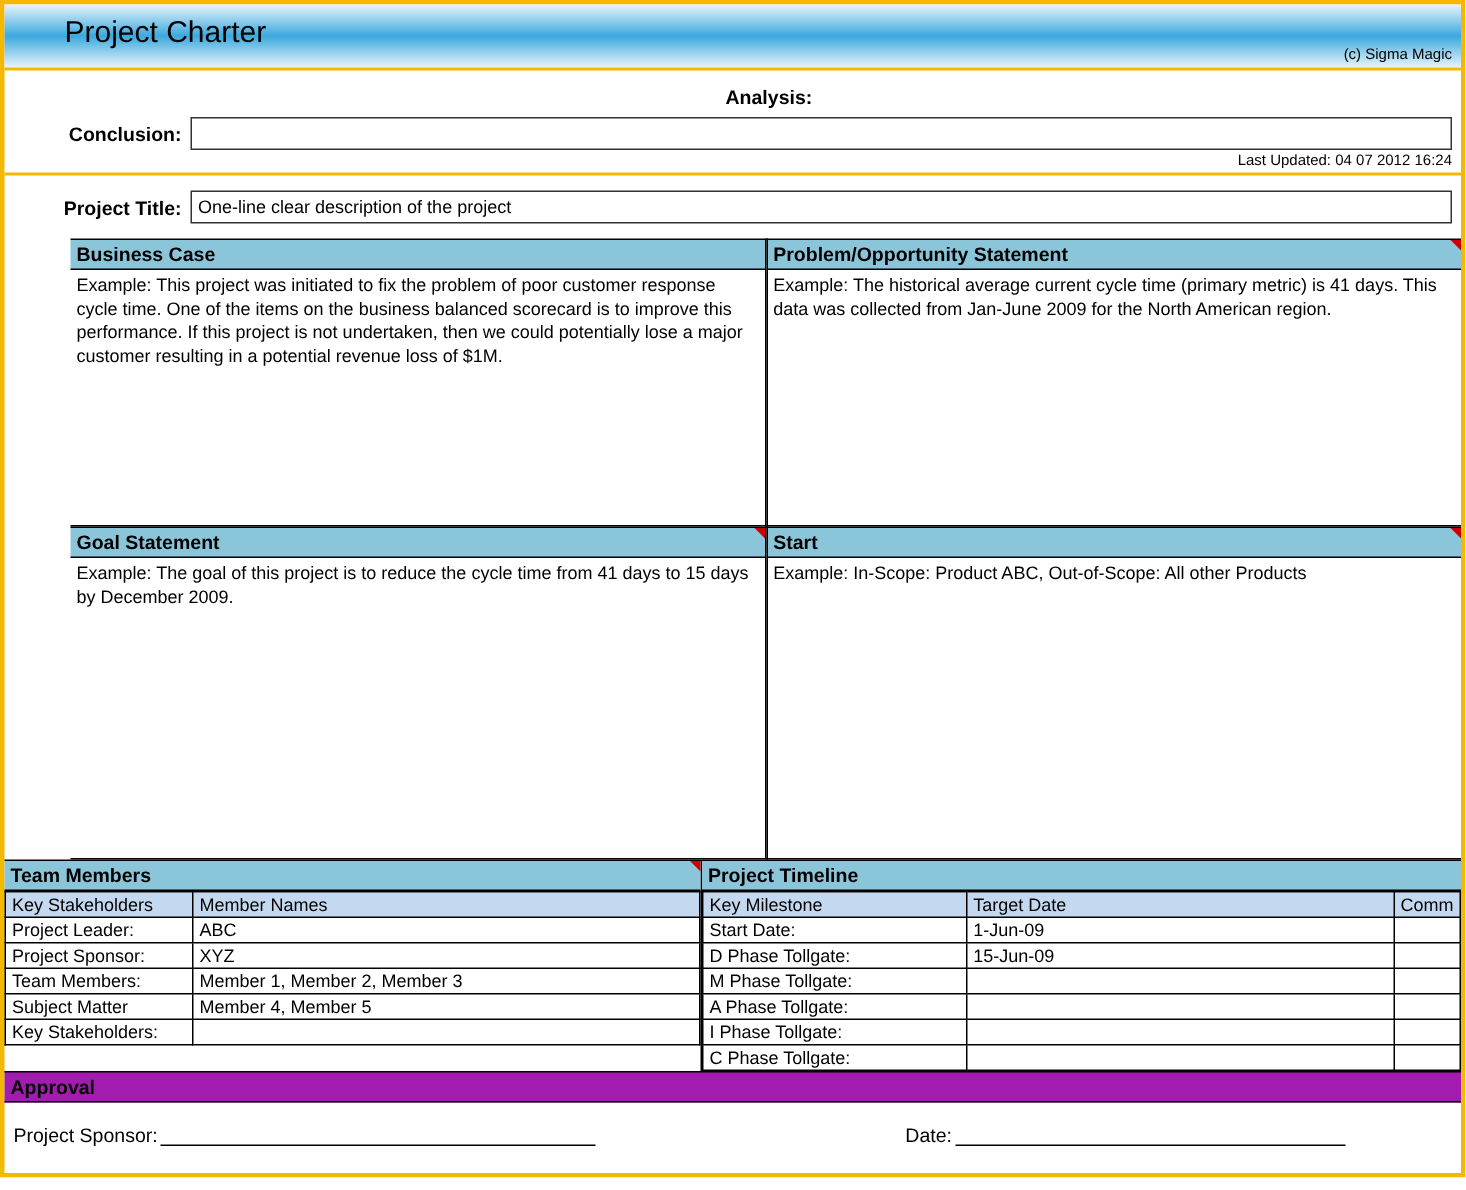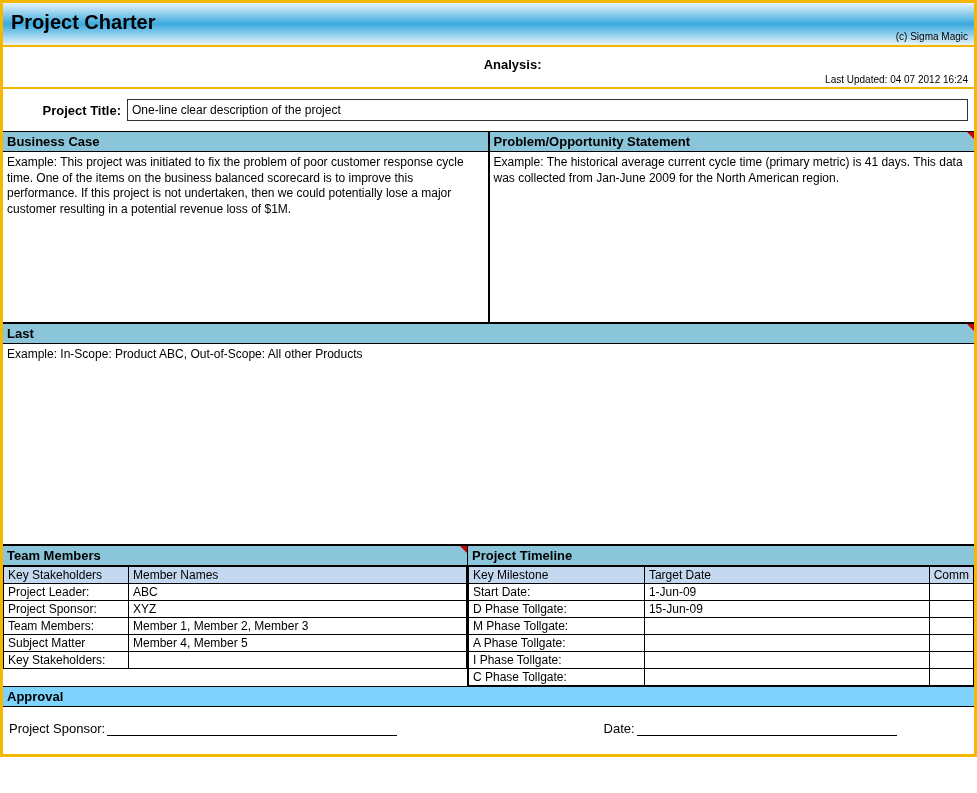--- a/index.html
+++ b/index.html
@@ -11,22 +11,23 @@
     }
     .header {
       background: linear-gradient(to bottom, #e8f4fb 0%, #3ba9de 50%, #e8f4fb 100%);
       border-bottom: 2px solid #f5b800;
       padding: 8px 10px 4px 8px;
       position: relative;
       height: 44px;
     }
     .header-title {
       font-size: 20px;
-      font-weight: bold;
+      font-weight: normal;
       color: #000;
+      margin-left: 32px;
     }
     .header-right {
       position: absolute;
       right: 6px;
       bottom: 3px;
       font-size: 10px;
       color: #000;
     }
     .analysis-row, .conclusion-row, .project-title-row {
       display: flex;
@@ -63,21 +64,21 @@
       background: #f5b800;
     }
     .two-col {
       display: flex;
       width: 100%;
     }
     .two-col > div {
       flex: 1;
       border: 1px solid #000;
     }
-    .two-col > div:first-child { border-left: none; }
+    .two-col > div:first-child { border-left: none; margin-left: 44px; }
     .two-col > div:last-child { border-right: none; }
     .section-header {
       background: #8bc5d9;
       font-weight: bold;
       font-size: 13px;
       padding: 2px 4px;
       border-bottom: 1px solid #000;
       position: relative;
     }
     .section-body {
@@ -109,21 +110,21 @@
       font-weight: normal;
     }
     .sub-header {
       background: #c4d9f0;
     }
     .members-col1 { width: 125px; }
     .timeline-col1 { width: 176px; }
     .timeline-col2 { width: 285px; }
     .timeline-col3 { width: auto; margin-left: 38px; }
     .approval-header {
-      background: #7dd3fc;
+      background: #a21caf;
       font-weight: bold;
       font-size: 13px;
       padding: 2px 4px;
       border-top: 1px solid #000;
       border-bottom: 1px solid #000;
     }
     .approval-row {
       display: flex;
       padding: 14px 6px 18px 6px;
     }
@@ -142,20 +143,24 @@
 <div class="charter">
 
   <div class="header">
     <div class="header-title">Project Charter</div>
     <div class="header-right">(c) Sigma Magic</div>
   </div>
 
   <div class="analysis-row">
     <div class="label-col">Analysis:</div>
   </div>
+  <div class="conclusion-row">
+    <div class="label-col">Conclusion:</div>
+    <div class="input-col"></div>
+  </div>
   <div class="last-updated">Last Updated: 04 07 2012 16:24</div>
 
   <div class="divider-yellow"></div>
 
   <div class="project-title-row" style="padding-top:10px;padding-bottom:10px;">
     <div class="label-col">Project Title:</div>
     <div class="input-col">One-line clear description of the project</div>
   </div>
 
   <div class="two-col">
@@ -168,21 +173,28 @@
         <span>Problem/Opportunity Statement</span>
         <span class="red-tri"></span>
       </div>
       <div class="section-body">Example: The historical average current cycle time (primary metric) is 41 days. This data was collected from Jan-June 2009 for the North American region.</div>
     </div>
   </div>
 
   <div class="two-col">
     <div>
       <div class="section-header">
-        <span>Last</span>
+        <span>Goal Statement</span>
+        <span class="red-tri"></span>
+      </div>
+      <div class="section-body tall">Example: The goal of this project is to reduce the cycle time from 41 days to 15 days by December 2009.</div>
+    </div>
+    <div>
+      <div class="section-header">
+        <span>Start</span>
         <span class="red-tri"></span>
       </div>
       <div class="section-body tall">Example: In-Scope: Product ABC, Out-of-Scope: All other Products</div>
     </div>
   </div>
 
   <div class="flex-row bottom-sections">
     <div class="members-container">
       <div class="section-header">
         <span>Team Members</span>

